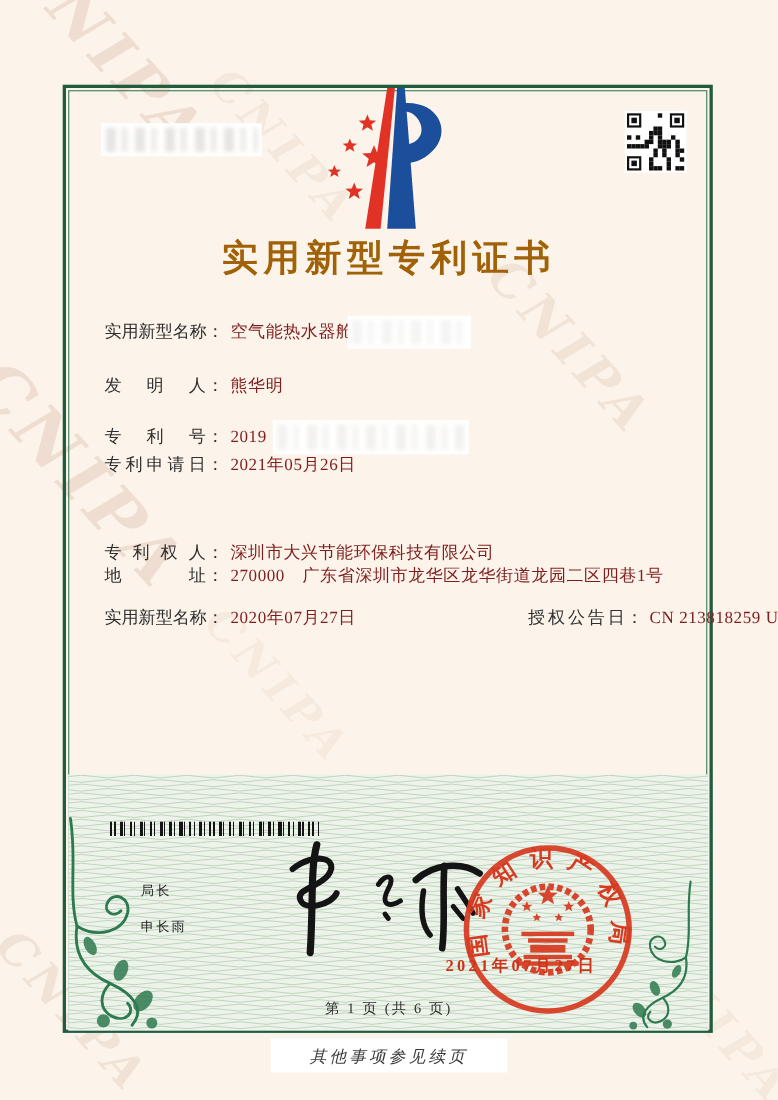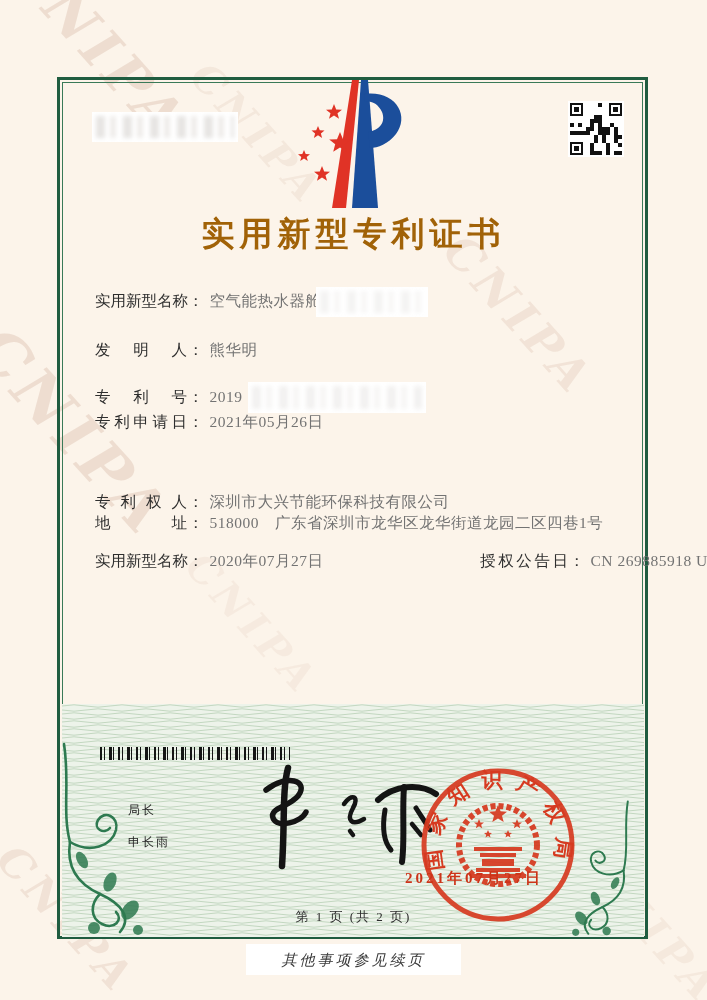--- a/index.html
+++ b/index.html
@@ -51,21 +51,21 @@
   .finder::after{content:"";position:absolute;inset:2px;background:#111;}
   .finder.tl{left:2px;top:2px;} .finder.tr{right:2px;top:2px;} .finder.bl{left:2px;bottom:2px;}
 
   
   .frow{position:absolute;left:95px;white-space:nowrap;font-size:15.5px;color:#333;}
   .flabel{
     display:inline-block;width:92px;text-align:justify;text-align-last:justify;
     vertical-align:bottom;color:#2e2e2e;
   }
   .fcolon{display:inline-block;margin:0 6px 0 1px;}
-  .fvalue{letter-spacing:.5px;color:#737373;}
+  .fvalue{letter-spacing:.5px;color:#7f1d1d;}
   .pair2{position:absolute;left:385px;top:0;white-space:nowrap;}
   .pair2 .flabel{width:88px;}
 
   
   .body-text{
     position:absolute;left:95px;top:585px;width:522px;
     font-style:italic;font-size:15px;line-height:27.5px;color:#3c3c3c;
     text-align:justify;
   }
   .body-text p{margin:0;text-indent:2em;}
@@ -311,27 +311,27 @@
 
 <div class="frow" style="top:412px;">
   <span class="flabel">专利申请日</span><span class="fcolon">：</span><span class="fvalue">2021年05月26日</span>
 </div>
 
 <div class="frow" style="top:492px;">
   <span class="flabel">专利权人</span><span class="fcolon">：</span><span class="fvalue">深圳市大兴节能环保科技有限公司</span>
 </div>
 
 <div class="frow" style="top:513px;">
-  <span class="flabel">地址</span><span class="fcolon">：</span><span class="fvalue">518000　广东省深圳市龙华区龙华街道龙园二区四巷1号</span>
+  <span class="flabel">地址</span><span class="fcolon">：</span><span class="fvalue">270000　广东省深圳市龙华区龙华街道龙园二区四巷1号</span>
 </div>
 
 <div class="frow" style="top:551px;">
   <span class="flabel">实用新型名称</span><span class="fcolon">：</span><span class="fvalue">2020年07月27日</span>
   <span class="pair2">
-    <span class="flabel">授权公告日</span><span class="fcolon">：</span><span class="fvalue">CN 269885918 U</span>
+    <span class="flabel">授权公告日</span><span class="fcolon">：</span><span class="fvalue">CN 213818259 U</span>
   </span>
 </div>
 
 <div class="body-text">
 </div>
 
 <div class="barcode"></div>
 
 <div class="sig-role">局长</div>
 <div class="sig-name">申长雨</div>
@@ -365,15 +365,15 @@
     <polygon points="98,73 99.2,75.8 102,76 99.8,77.8 100.5,80.6 98,79 95.5,80.6 96.2,77.8 94,76 96.8,75.8"></polygon>
     <rect x="64" y="90" width="48" height="4"></rect>
     <rect x="70" y="96" width="36" height="4"></rect>
     <rect x="72" y="102" width="32" height="7"></rect>
     <rect x="66" y="111" width="44" height="4"></rect>
     <rect x="60" y="117" width="56" height="4"></rect>
   </g>
 </svg>
 <div class="seal-date">2021年07月27日</div>
 
-<div class="page-num">第 1 页 (共 2 页)</div>
+<div class="page-num">第 1 页 (共 6 页)</div>
 <div class="note-box"></div>
 <div class="note-text">其他事项参见续页</div>
 
 </body></html>

